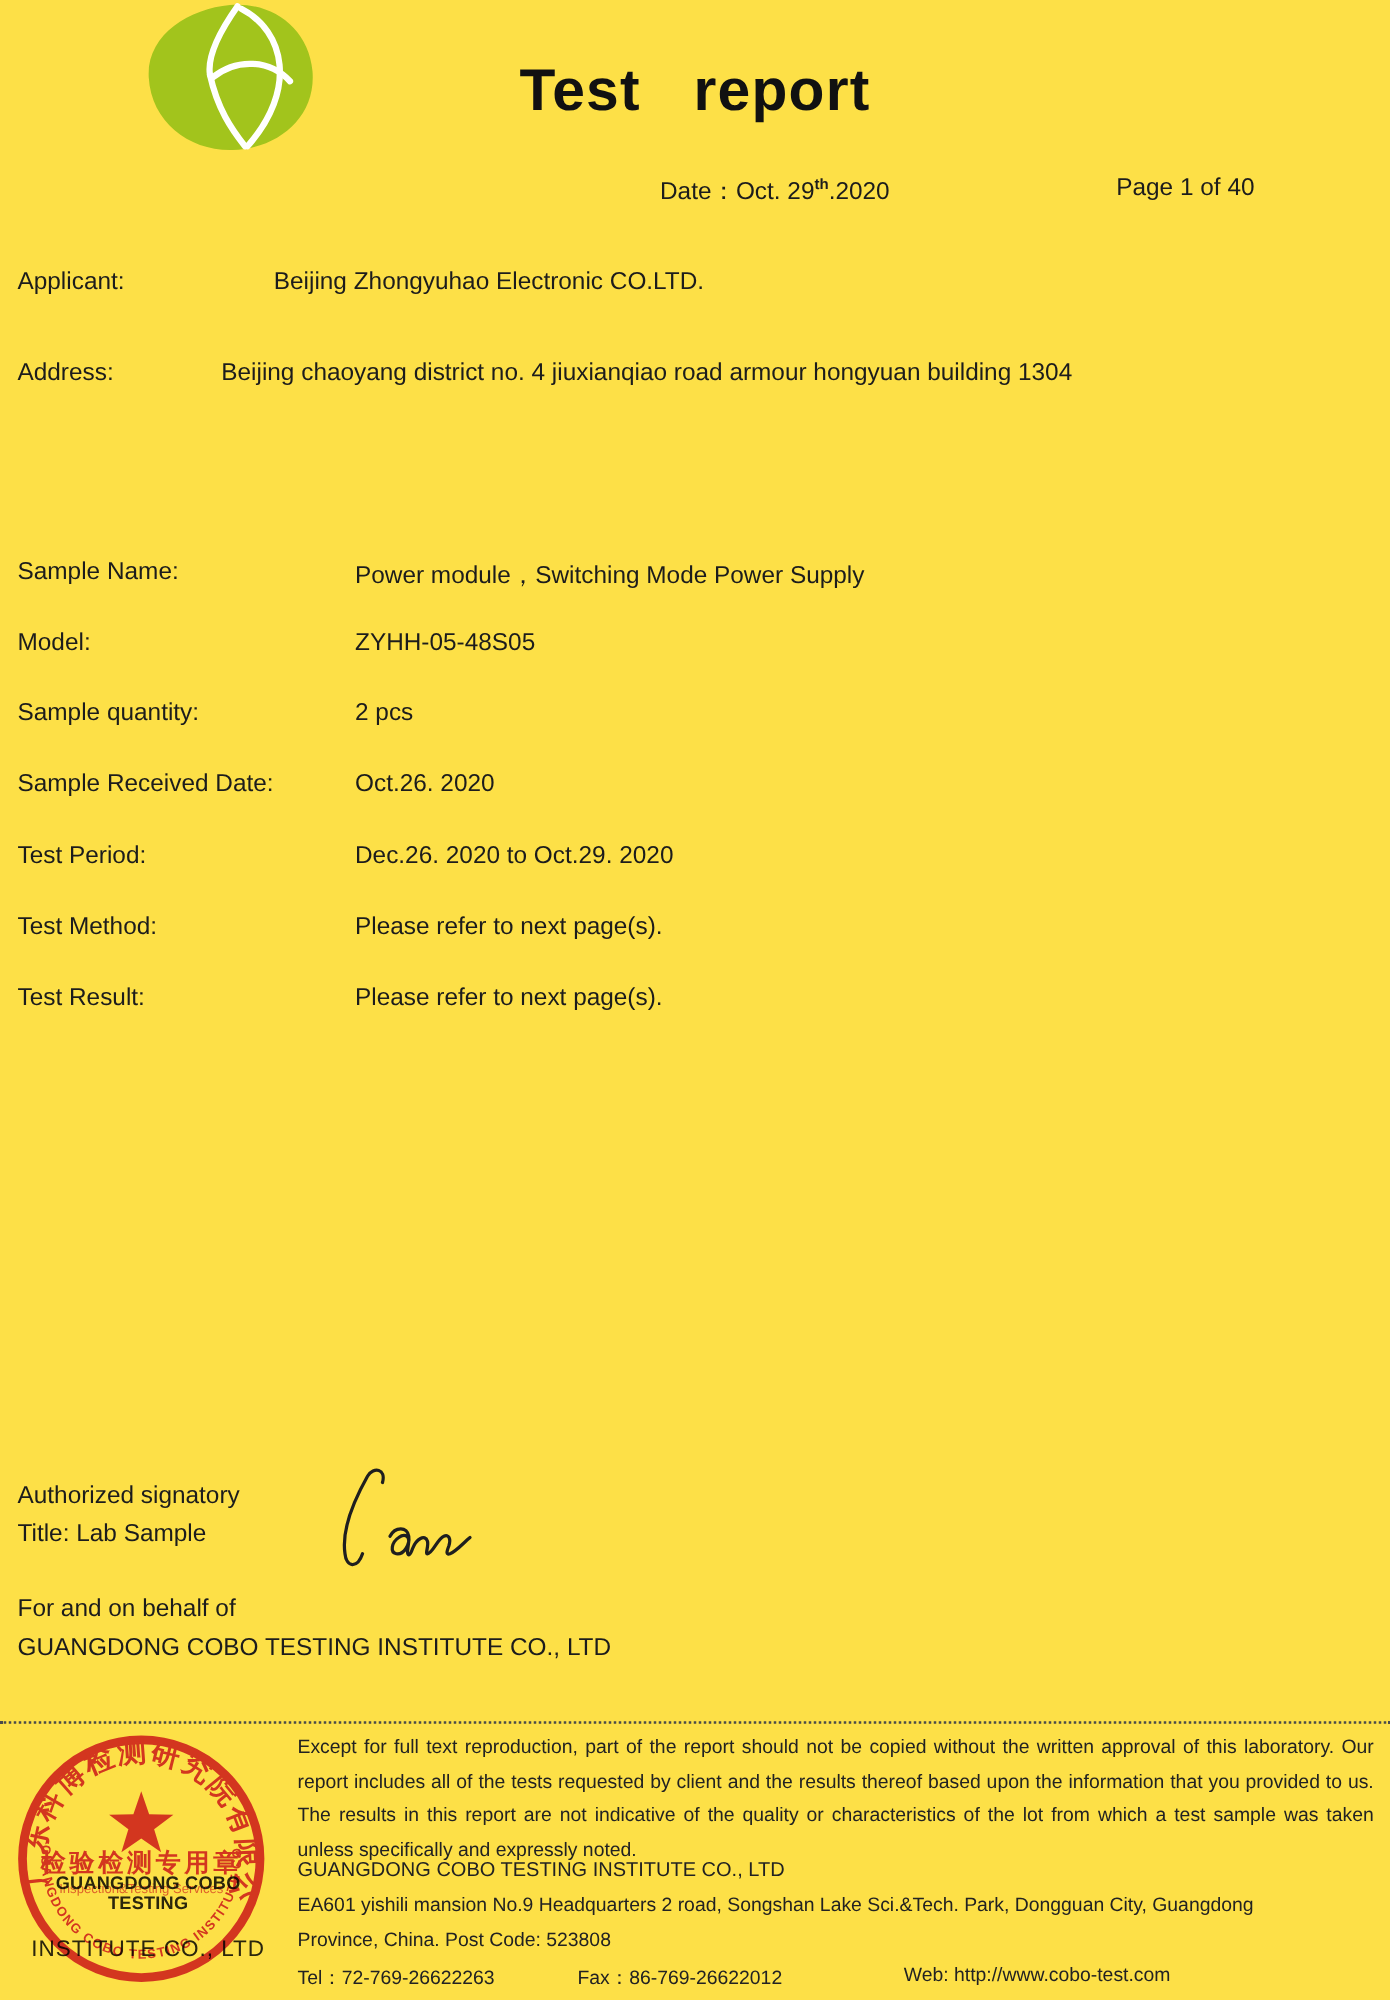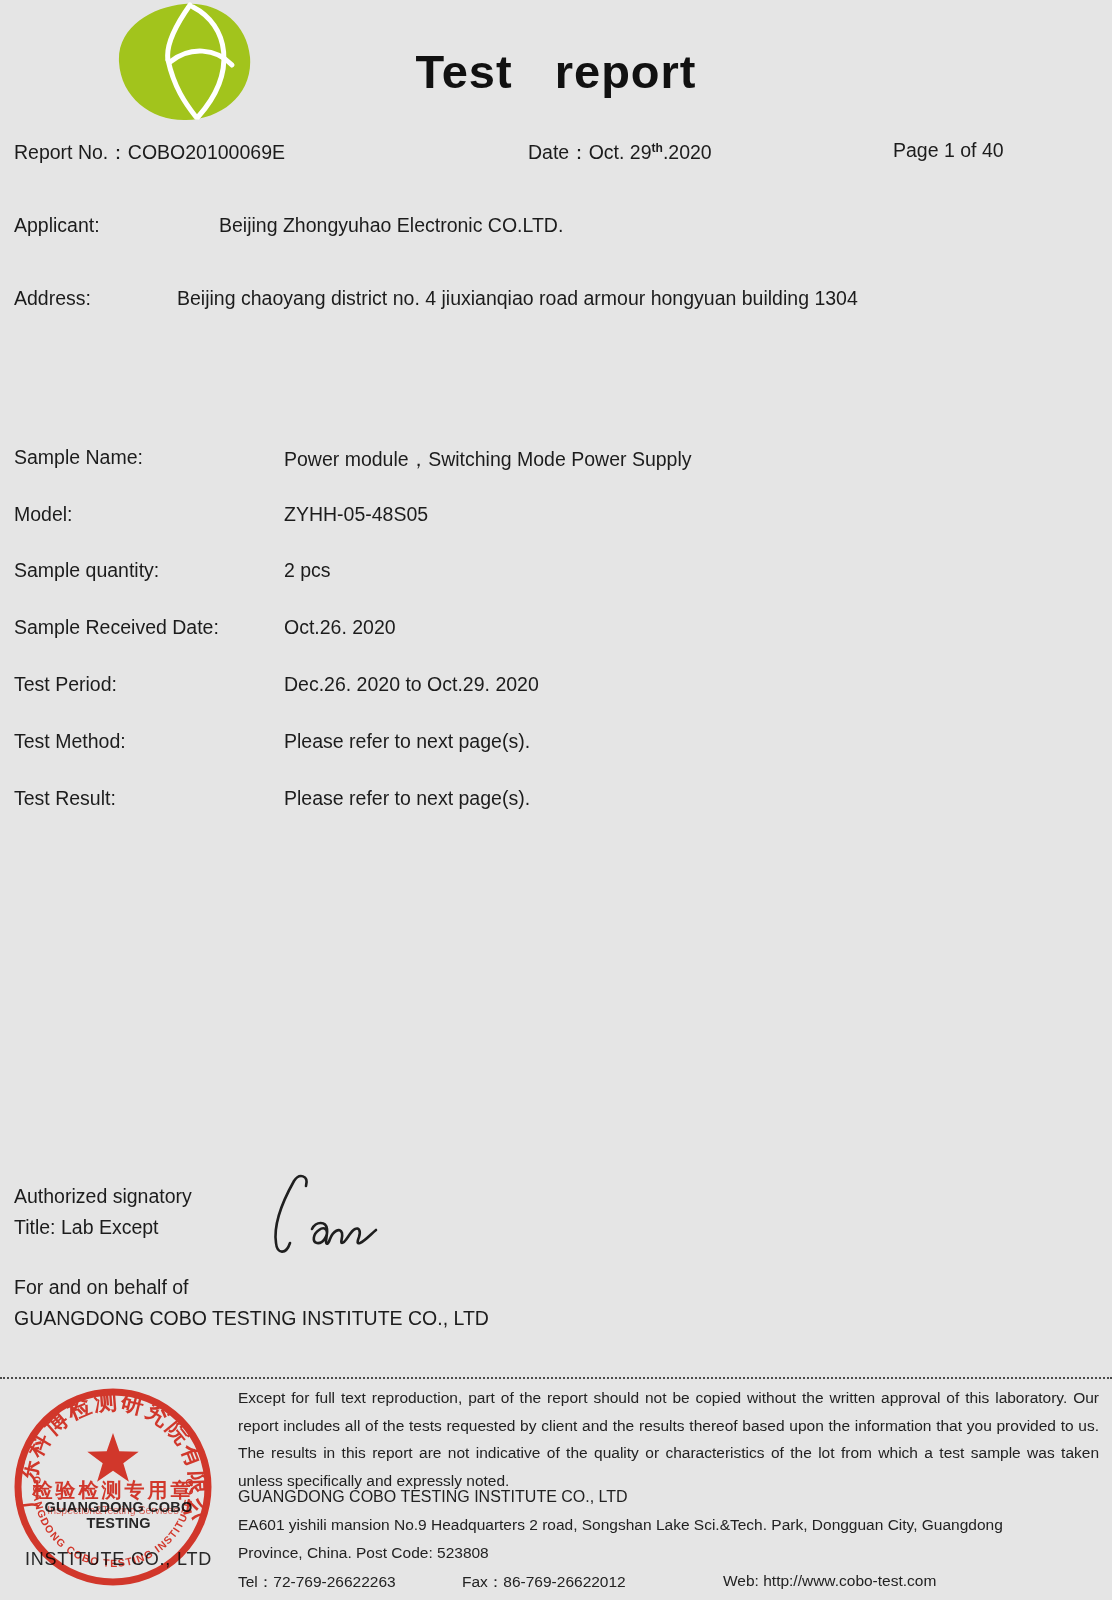--- a/index.html
+++ b/index.html
@@ -1,21 +1,21 @@
 <!DOCTYPE html>
 <html><head>
 <meta charset="utf-8">
 <style>
   * { margin: 0; padding: 0; box-sizing: border-box; }
   html, body { background: #ffffff; }
   .page {
     position: relative;
     width: 1112px;
     height: 1600px;
-    background: #e5e5e5;
+    background: #fde047;
     font-family: "Liberation Sans", sans-serif;
     color: #1c1c1c;
     overflow: hidden;
   }
   .abs { position: absolute; white-space: nowrap; }
   .doc-title {
     position: absolute;
     top: 44px;
     left: 50%;
     transform: translateX(-50%);
@@ -67,23 +67,20 @@
     <g fill="none" stroke="#ffffff" stroke-width="5" stroke-linecap="round">
       <path d="M 74,3 C 57,27 50,46 52,58"></path>
       <path d="M 52,58 C 58,85 69,101 80,115"></path>
       <path d="M 77,5 C 112,23 122,70 82,115"></path>
       <path d="M 54,60 C 74,44 100,46 116,63"></path>
     </g>
   </svg>
 
   <div class="doc-title">Test report</div>
 
-  <div class="abs hdr" style="left:14px; top:139px;">
-    <span>Report No.：</span><span>COBO20100069E</span>
-  </div>
   <div class="abs hdr" style="left:528px; top:139px;">
     <span>Date：</span><span>Oct. 29</span><sup class="ord">th</sup><span>.2020</span>
   </div>
   <div class="abs hdr" style="left:893px; top:139px;">Page 1 of 40</div>
 
   <div class="abs body-txt" style="left:14px;  top:214px;">Applicant:</div>
   <div class="abs body-txt" style="left:177px; top:214px;margin-left:42px;">Beijing Zhongyuhao Electronic CO.LTD.</div>
   <div class="abs body-txt" style="left:14px;  top:287px;">Address:</div>
   <div class="abs body-txt" style="left:177px; top:287px;">Beijing chaoyang district no. 4 jiuxianqiao road armour hongyuan building 1304</div>
 
@@ -103,21 +100,21 @@
   <div class="abs body-txt" style="left:14px;  top:673px;">Test Period:</div>
   <div class="abs body-txt" style="left:284px; top:673px;">Dec.26. 2020 to Oct.29. 2020</div>
 
   <div class="abs body-txt" style="left:14px;  top:730px;">Test Method:</div>
   <div class="abs body-txt" style="left:284px; top:730px;">Please refer to next page(s).</div>
 
   <div class="abs body-txt" style="left:14px;  top:787px;">Test Result:</div>
   <div class="abs body-txt" style="left:284px; top:787px;">Please refer to next page(s).</div>
 
   <div class="abs body-txt" style="left:14px; top:1185px;">Authorized signatory</div>
-  <div class="abs body-txt" style="left:14px; top:1216px;">Title: Lab Except</div>
+  <div class="abs body-txt" style="left:14px; top:1216px;">Title: Lab Sample</div>
 
   <svg class="abs" style="left:266px; top:1172px;" width="124" height="100" viewBox="0 0 124 100" aria-label="Sam">
     <g fill="none" stroke="#1f1f1f" stroke-width="2.6" stroke-linecap="round" stroke-linejoin="round">
       <path d="M 40,14 C 43,3 33,1 28,9 C 19,25 7,51 10,71 C 11,82 20,83 24,71"></path>
       <path d="M 46,57 C 50,49 60,49 61,57 C 62,64 57,72 51,71 C 46,70 47,62 53,58 C 57,55 61,56 61,61 L 60,69 C 60,73 62,73 64,67 C 67,59 74,55 76,61 C 77,65 74,71 76,71 C 80,71 84,59 89,57 C 93,55 95,59 93,65 C 91,70 91,72 94,71 C 99,69 105,62 110,58"></path>
     </g>
   </svg>
 
   <div class="abs body-txt" style="left:14px; top:1276px;">For and on behalf of</div>
   <div class="abs body-txt" style="left:14px; top:1307px;">GUANGDONG COBO TESTING INSTITUTE CO., LTD</div>

